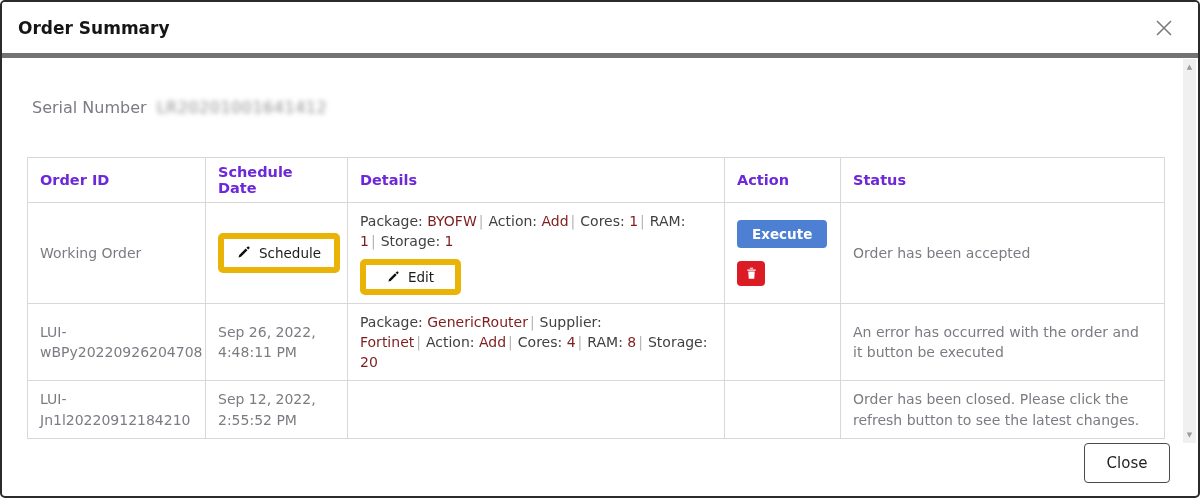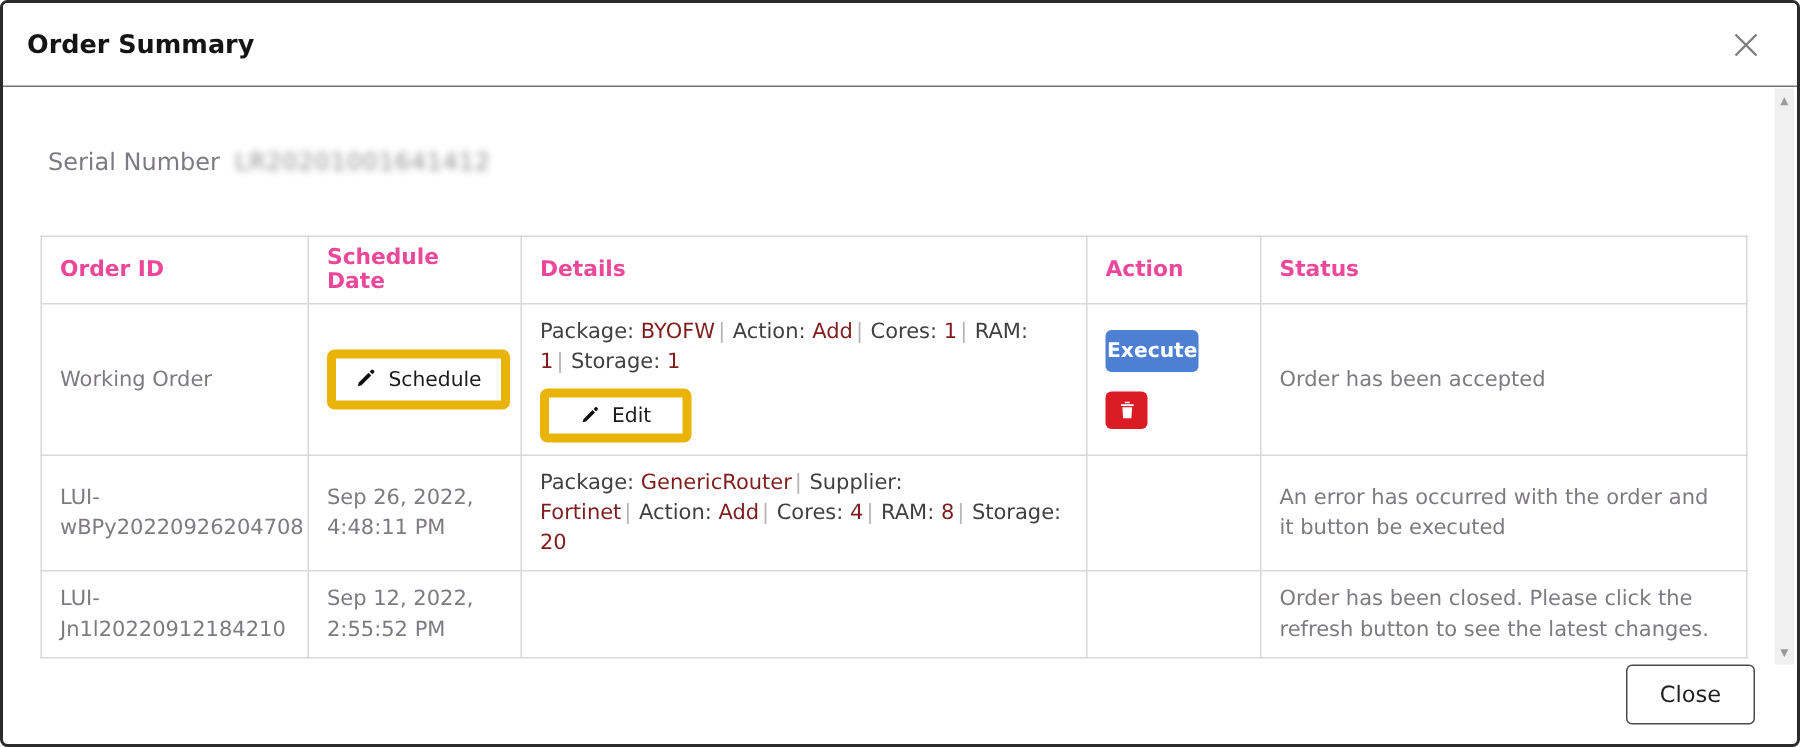--- a/index.html
+++ b/index.html
@@ -3,45 +3,45 @@
 <meta charset="utf-8">
 <style>
   html,body{margin:0;padding:0;background:#fff;}
   .dialog{
     position:relative;width:1200px;height:498px;box-sizing:border-box;
     background:#fff;border:2px solid #2b2b2b;border-radius:5px;overflow:hidden;
     font-family:"DejaVu Sans","Liberation Sans",sans-serif;color:#3a3741;
   }
   
   .header{position:absolute;top:0;left:0;right:0;height:56px;
-    border-bottom:1px solid #737373;display:flex;align-items:center;
+    border-bottom:5px solid #737373;display:flex;align-items:center;
     justify-content:space-between;padding:0 20px 0 16px;box-sizing:border-box;background:#fff;}
   .title{font-size:17px;font-weight:700;color:#151515;}
   .close-x{width:28px;height:28px;display:flex;align-items:center;justify-content:center;cursor:pointer;}
   
   .serial{position:absolute;top:96px;left:30px;font-size:16px;color:#7d7a82;}
   .serial-val{display:inline-block;margin-left:10px;color:#8f8f8f;filter:blur(2.6px);letter-spacing:0.5px;}
   
   table.orders{position:absolute;top:155px;left:25px;width:1137px;border-collapse:collapse;
     font-size:14px;table-layout:fixed;}
   .orders th,.orders td{border:1px solid #d8d8d8;text-align:left;vertical-align:middle;
     padding:8px 12px;box-sizing:border-box;}
-  .orders th{font-weight:700;color:#ec4899;font-size:14.5px;height:35px;padding:6px 12px;background:#fff;}
+  .orders th{font-weight:700;color:#6d28d9;font-size:14.5px;height:35px;padding:6px 12px;background:#fff;}
   .orders td{color:#7d7a82;line-height:1.45;}
   tr.r1{height:99px;} tr.r2{height:60px;} tr.r3{height:48px;}
   .lbl{color:#404040;}
   .val{font-weight:400;color:#7f1d1d;text-align:center;}
   .sep{color:#b5b5b5;padding:0 5px 0 2px;}
   
   .btn-outline{display:inline-flex;align-items:center;gap:9px;background:#fff;
     border:6px solid #eab308;border-radius:5px;padding:6px 13px;font-size:13.5px;
     color:#1c1c1c;cursor:pointer;font-family:inherit;}
   .btn-edit{padding:4px 21px;margin-top:7px;}
   .btn-execute{background:#4d80d3;color:#fff;font-weight:700;font-size:13.5px;
-    border:none;border-radius:4px;padding:6px 1px;cursor:pointer;font-family:inherit;display:inline-block;}
+    border:none;border-radius:4px;padding:6px 15px;cursor:pointer;font-family:inherit;display:inline-block;}
   .btn-trash{background:#dc1c24;border:none;border-radius:4px;width:28px;height:25px;
     display:flex;align-items:center;justify-content:center;cursor:pointer;margin-top:13px;}
   
   .btn-close{position:absolute;right:28px;bottom:13px;width:86px;height:40px;background:#fff;
     border:1px solid #4a4a4a;border-radius:4px;font-size:15px;color:#1e1e1e;cursor:pointer;
     display:flex;align-items:center;justify-content:center;font-family:inherit;}
   
   .vscroll{position:absolute;top:57px;right:2px;width:13px;height:384px;background:#f0f0f0;}
   .sb-arrow{position:absolute;left:0;width:13px;text-align:center;font-size:7px;color:#9a9a9a;line-height:10px;}
   .sb-up{top:3px;} .sb-down{bottom:3px;}

